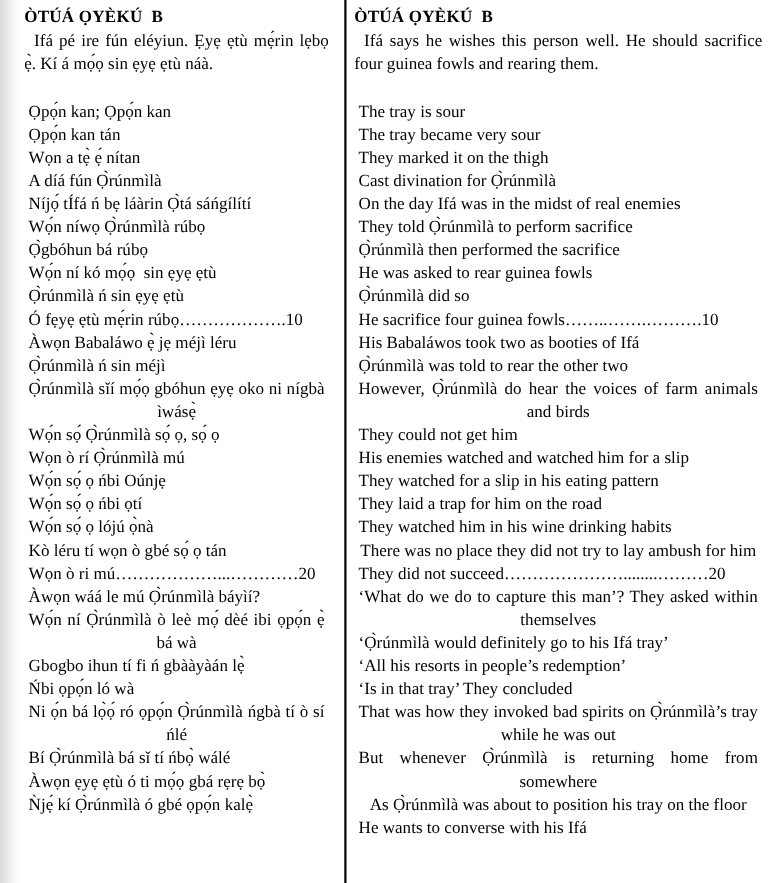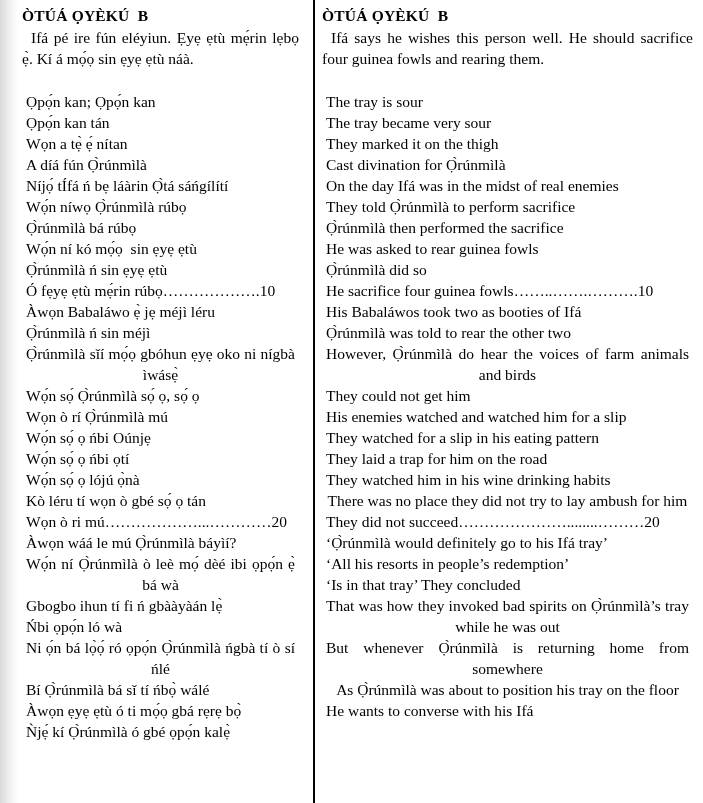--- a/index.html
+++ b/index.html
@@ -120,21 +120,21 @@
       <div class="heading">ÒTÚÁ ỌYÈKÚ  B</div>
       <p class="intro">Ifá pé ire fún eléyiun. Ẹyẹ ẹtù mẹ́rin lẹbọ ẹ̀. Kí á mọ́ọ sin ẹyẹ ẹtù náà.</p>
       <div class="gap-block"></div>
       <div class="verse">
         <div class="line">Ọpọ́n kan; Ọpọ́n kan</div>
         <div class="line">Ọpọ́n kan tán</div>
         <div class="line">Wọn a tẹ̀ ẹ́ nítan</div>
         <div class="line">A díá fún Ọ̀rúnmìlà</div>
         <div class="line">Níjọ́ tÍfá ń bẹ láàrin Ọ̀tá sáńgílítí</div>
         <div class="line">Wọ́n níwọ Ọ̀rúnmìlà rúbọ</div>
-        <div class="line">Ọ̀rúnmìlà bá rúbọ</div>
+        <div class="line">Ọ̀gbóhun bá rúbọ</div>
         <div class="line">Wọ́n ní kó mọ́ọ  sin ẹyẹ ẹtù</div>
         <div class="line">Ọ̀rúnmìlà ń sin ẹyẹ ẹtù</div>
         <div class="line">Ó fẹyẹ ẹtù mẹ́rin rúbọ……………….10</div>
         <div class="line">Àwọn Babaláwo ẹ̀ jẹ méjì léru</div>
         <div class="line">Ọ̀rúnmìlà ń sin méjì</div>
         <div class="line wrap">Ọ̀rúnmìlà sǐí mọ́ọ gbóhun ẹyẹ oko ni nígbà ìwásẹ̀</div>
         <div class="line">Wọ́n sọ́ Ọ̀rúnmìlà sọ́ ọ, sọ́ ọ</div>
         <div class="line">Wọn ò rí Ọ̀rúnmìlà mú</div>
         <div class="line">Wọ́n sọ́ ọ ńbi Oúnjẹ</div>
         <div class="line">Wọ́n sọ́ ọ ńbi ọtí</div>
@@ -172,20 +172,21 @@
         <div class="line">His Babaláwos took two as booties of Ifá</div>
         <div class="line">Ọ̀rúnmìlà was told to rear the other two</div>
         <div class="line wrap">However, Ọ̀rúnmìlà do hear the voices of farm animals and birds</div>
         <div class="line">They could not get him</div>
         <div class="line">His enemies watched and watched him for a slip</div>
         <div class="line">They watched for a slip in his eating pattern</div>
         <div class="line">They laid a trap for him on the road</div>
         <div class="line">They watched him in his wine drinking habits</div>
         <div class="line wrap">There was no place they did not try to lay ambush for him</div>
         <div class="line">They did not succeed…………………........………20</div>
+        <div class="line wrap">‘What do we do to capture this man’? They asked within themselves</div>
         <div class="line">‘Ọ̀rúnmìlà would definitely go to his Ifá tray’</div>
         <div class="line">‘All his resorts in people’s redemption’</div>
         <div class="line">‘Is in that tray’ They concluded</div>
         <div class="line wrap">That was how they invoked bad spirits on Ọ̀rúnmìlà’s tray while he was out</div>
         <div class="line wrap">But whenever Ọ̀rúnmìlà is returning home from somewhere</div>
         <div class="line wrap">As Ọ̀rúnmìlà was about to position his tray on the floor</div>
         <div class="line">He wants to converse with his Ifá</div>
       </div>
     </div>
 

